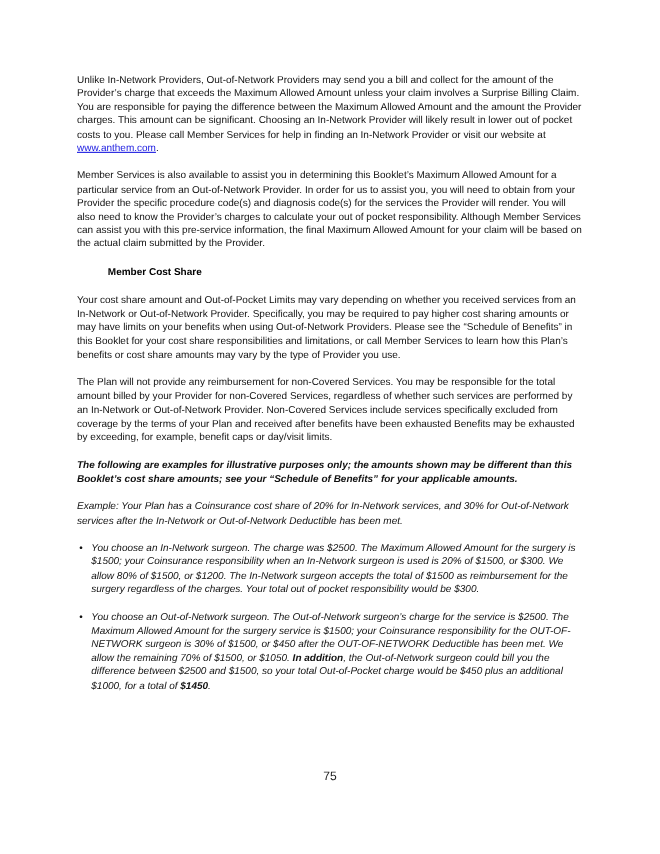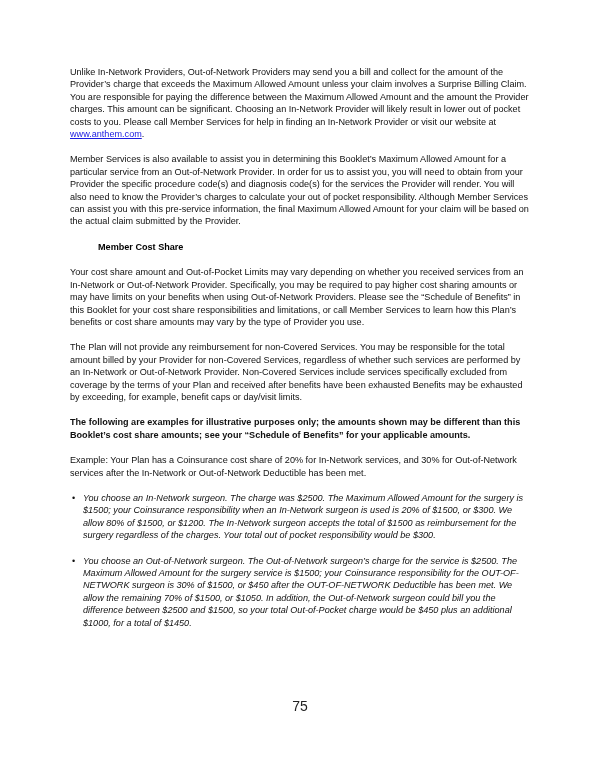--- a/index.html
+++ b/index.html
@@ -43,22 +43,24 @@
   h2.heading {
     margin: 0 0 13px 0;
     font-size: 9.1px;
     line-height: 12.4px;
     font-weight: bold;
     color: #000000;
     padding-left: 28px;
   }
   p.bolditalic {
     font-weight: bold;
+    font-style: italic;
   }
   p.italic {
+    font-style: italic;
   }
   ul.bullets {
     margin: 0;
     padding: 0;
     list-style: none;
   }
   li.bullet {
     position: relative;
     margin: 0 0 13px 0;
     padding-left: 13px;
@@ -77,29 +79,29 @@
     font-style: normal;
     font-size: 9.1px;
     line-height: 12.4px;
   }
   a.weblink {
     color: #1a1ae0;
     text-decoration: underline;
     margin-top: 22px;
   }
   .b {
-    font-weight: normal;
+    font-weight: bold;
   }
   #page-number {
     position: absolute;
     left: 0;
     top: 700px;
     width: 600px;
     text-align: center;
-    font-size: 14px;
+    font-size: 11px;
     line-height: 12px;
     color: #222222;
   }
 </style>
 </head>
 <body>
 
 <div id="page">
 
   <div id="content">

